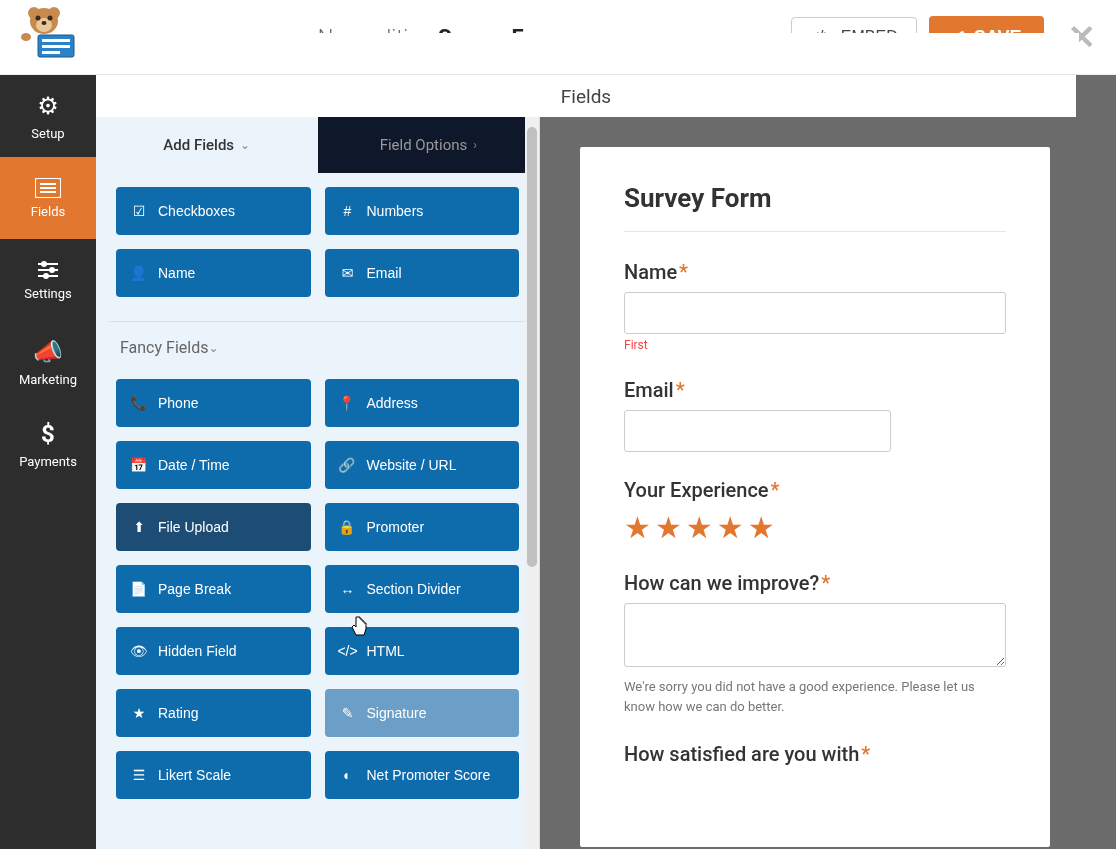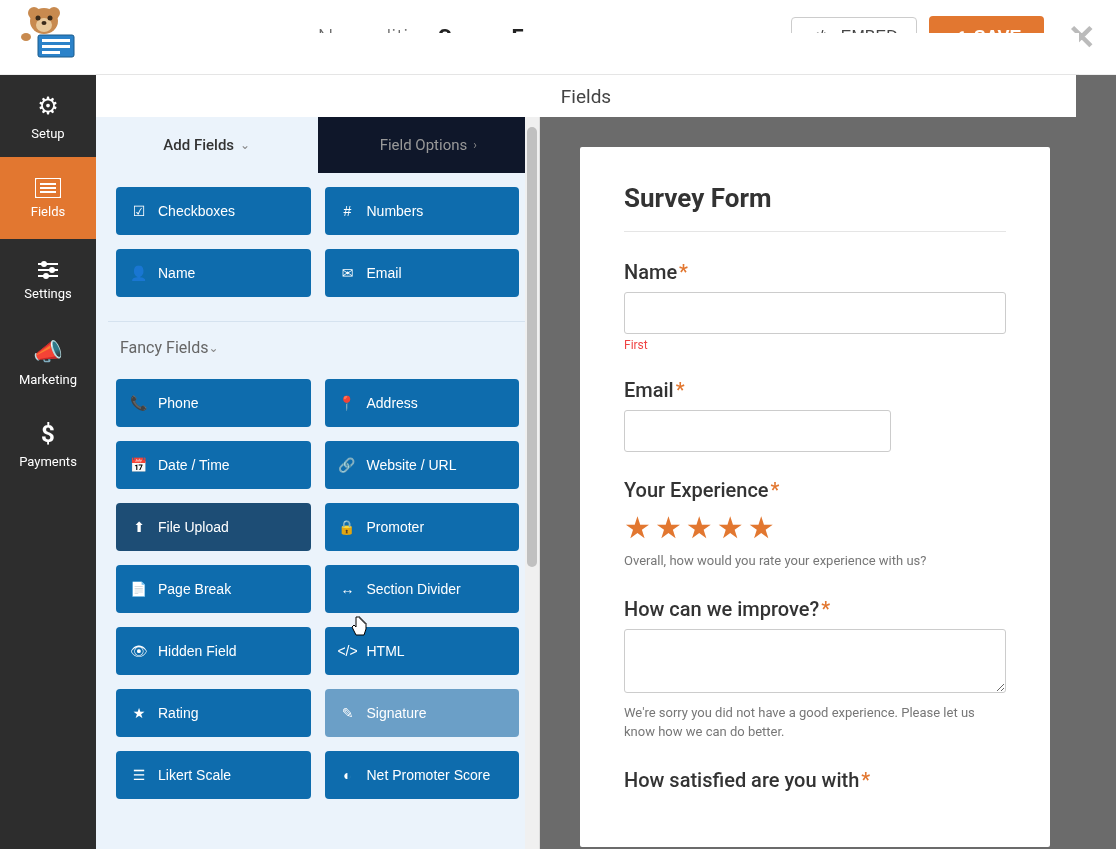--- a/index.html
+++ b/index.html
@@ -262,21 +262,20 @@
 
       <div class="form-field">
         <label class="form-label"><span>Your Experience</span><span class="req">*</span></label>
         <div class="stars">
           <span class="star">★</span>
           <span class="star">★</span>
           <span class="star">★</span>
           <span class="star">★</span>
           <span class="star">★</span>
         </div>
-        <div class="desc-text">Overall, how would you rate your experience with us?</div>
       </div>
 
       <div class="form-field">
         <label class="form-label"><span>How can we improve?</span><span class="req">*</span></label>
         <textarea class="textarea" style=""></textarea>
         <div class="desc-text">We're sorry you did not have a good experience. Please let us know how we can do better.</div>
       </div>
 
       <div class="form-field" style="margin-bottom:0;">
         <label class="form-label"><span>How satisfied are you with</span><span class="req">*</span></label>

